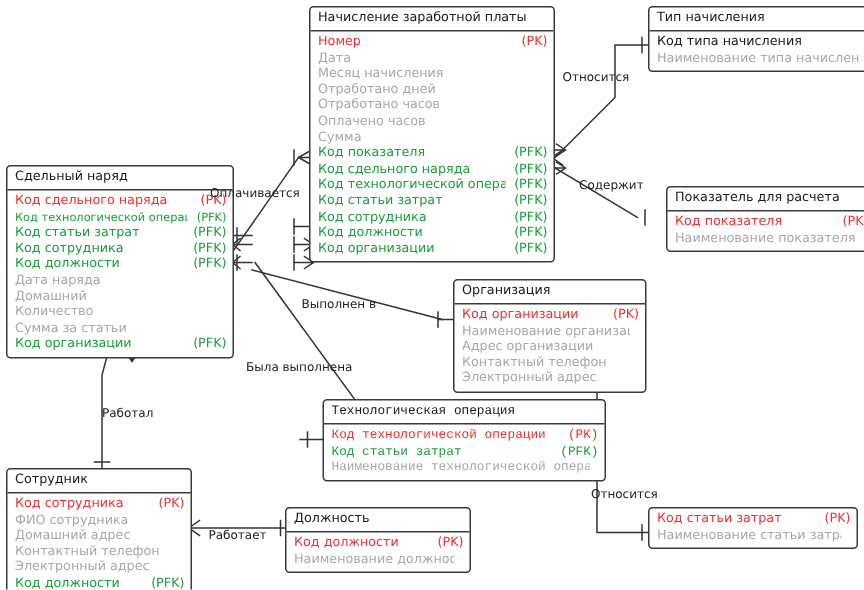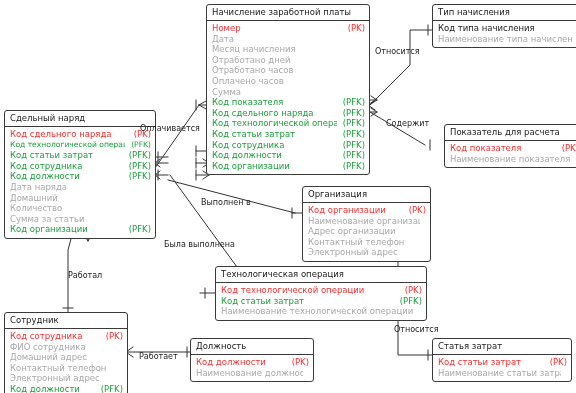--- a/index.html
+++ b/index.html
@@ -278,21 +278,21 @@
         <span class="nm plain">Контактный телефон</span>
         <span class="kk plain"></span>
       </div>
       <div class="attr">
         <span class="nm plain">Электронный адрес</span>
         <span class="kk plain"></span>
       </div>
     </div>
   </div>
 
-  <div class="entity" style="left:215px;top:266px;width:212px;">
+  <div class="entity" style="left:215px;top:266px;width:189px;font-family:Liberation Mono, monospace;">
     <div class="ent-title">Технологическая операция</div>
     <div class="ent-body">
       <div class="attr">
         <span class="nm pk">Код технологической операции</span>
         <span class="kk pk">(PK)</span>
       </div>
       <div class="attr">
         <span class="nm fk">Код статьи затрат</span>
         <span class="kk fk">(PFK)</span>
       </div>
@@ -341,21 +341,20 @@
         <span class="kk pk">(PK)</span>
       </div>
       <div class="attr">
         <span class="nm plain">Наименование должности</span>
         <span class="kk plain"></span>
       </div>
     </div>
   </div>
 
   <div class="entity" style="left:432px;top:338px;width:140px;">
-    <div class="ent-title">Статья затрат</div>
     <div class="ent-body">
       <div class="attr">
         <span class="nm pk">Код статьи затрат</span>
         <span class="kk pk">(PK)</span>
       </div>
       <div class="attr">
         <span class="nm plain">Наименование статьи затрат</span>
         <span class="kk plain"></span>
       </div>
     </div>

